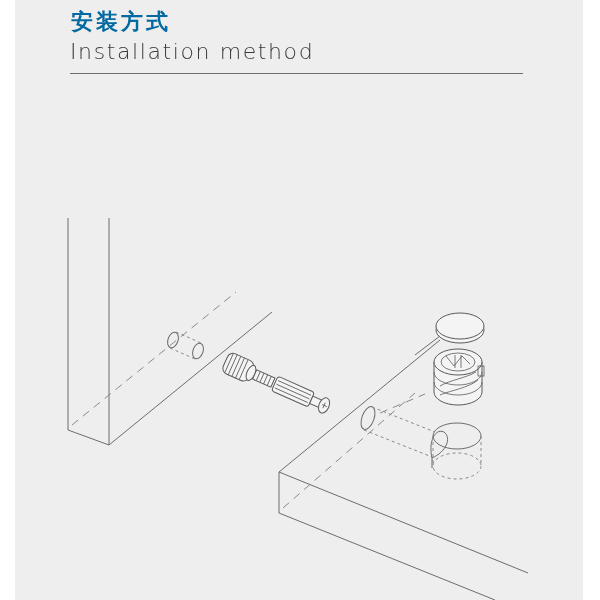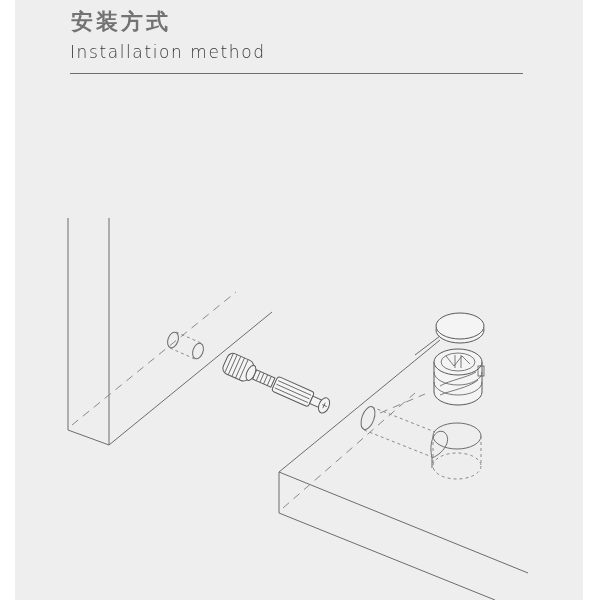--- a/index.html
+++ b/index.html
@@ -7,26 +7,26 @@
     width: 600px; height: 600px; background: #ffffff;
     position: relative; overflow: hidden;
     font-family: "DejaVu Sans", "Liberation Sans", sans-serif;
   }
   .panel {
     position: absolute; left: 15px; top: 0; width: 568px; height: 600px;
     background: #eeeeee;
   }
   .title {
     position: absolute; left: 71px; top: 6px;
-    font-size: 22px; font-weight: bold; color: #737373; letter-spacing: 3px;
+    font-size: 22px; font-weight: bold; color: #0369a1; letter-spacing: 3px;
     line-height: 32px;
   }
   .subtitle {
     position: absolute; left: 70px; top: 40px;
-    font-size: 17px; color: #3a3a3a; letter-spacing: 1.6px; line-height: 24px;
+    font-size: 22px; color: #3a3a3a; letter-spacing: 1.6px; line-height: 24px;
     font-family: "DejaVu Sans", sans-serif; font-weight: 300;
   }
   .rule {
     position: absolute; left: 70px; top: 73px; width: 453px; height: 1px;
     background: #6e6e6e;
   }
   svg.drawing { position: absolute; left: 0; top: 0; }
   .ln { stroke: #6c6c6c; stroke-width: 1; fill: none; }
   .dash { stroke: #8a8a8a; stroke-width: 1; fill: none; stroke-dasharray: 8 6; }
   .dash-s { stroke: #8a8a8a; stroke-width: 1; fill: none; stroke-dasharray: 3 3; }

